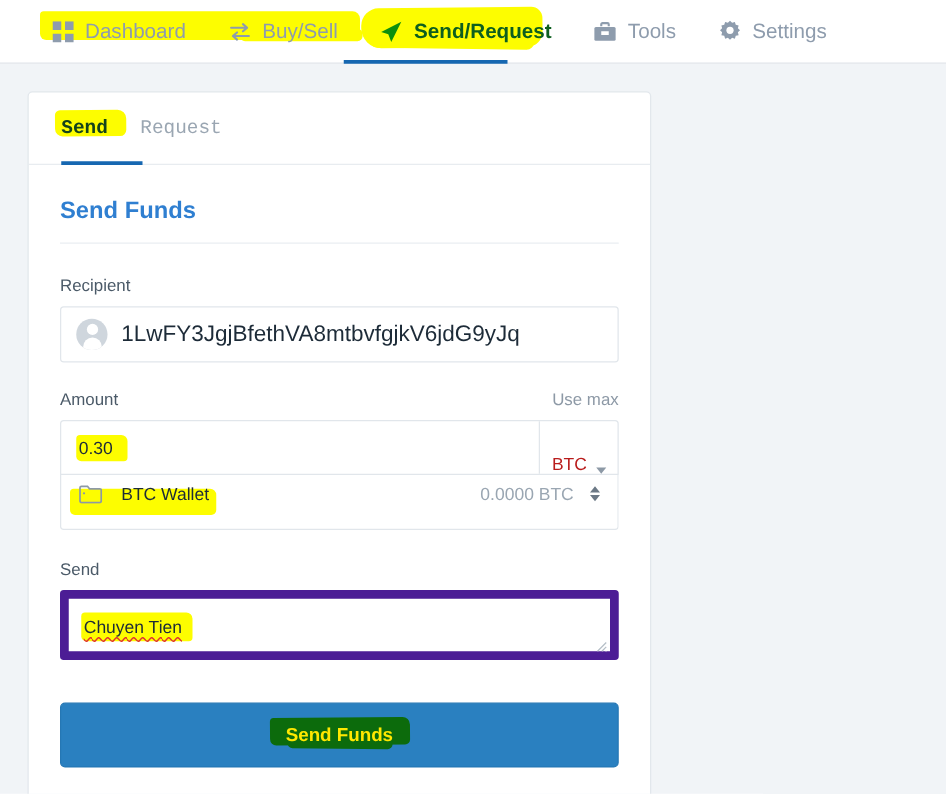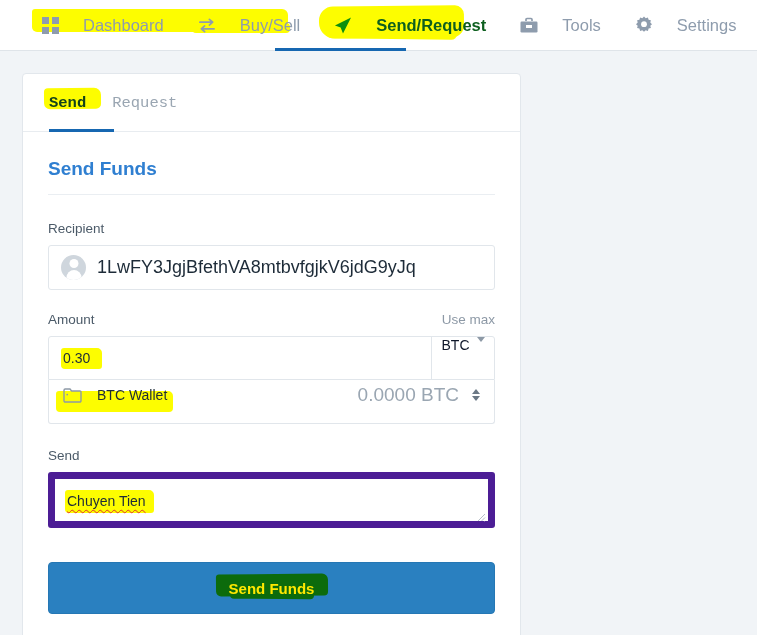--- a/index.html
+++ b/index.html
@@ -22,21 +22,21 @@
     height: 51px;
     background: #ffffff;
     border-bottom: 1px solid #dfe4e9;
     display: flex;
     align-items: center;
     padding-left: 24px;
   }
   .nav-item {
     display: flex;
     align-items: center;
-    gap: 24px;
+    gap: 9px;
     height: 51px;
     padding: 0 17px;
     color: #8e9cad;
     font-size: 16.5px;
     cursor: pointer;
     white-space: nowrap;
     position: relative;
   }
   .nav-item .nav-label { position: relative; z-index: 2; }
   .nav-icon {
@@ -239,24 +239,24 @@
     left: 12px; top: 11px;
     width: 41px; height: 21px;
     background: #fdfd00;
     border-radius: 3px 5px 3px 4px;
     z-index: 1;
   }
   .currency-select {
     width: 63px;
     border-left: 1px solid #e1e6eb;
     display: flex;
-    align-items: flex-start;
+    align-items: flex-end;
     justify-content: center;
     gap: 7px;
-    color: #0f172a;
+    color: #b91c1c;
     font-size: 14px;
     cursor: pointer;
   }
   .caret-down {
     width: 0; height: 0;
     border-left: 4px solid transparent;
     border-right: 4px solid transparent;
     border-top: 5px solid #8d99a6;
   }
 
@@ -285,21 +285,21 @@
     position: absolute;
     left: 7px; top: 11px;
     width: 117px; height: 21px;
     background: #fdfd00;
     border-radius: 3px 5px 4px 4px;
     z-index: 1;
   }
   .wallet-balance {
     margin-left: auto;
     color: #9aa6b2;
-    font-size: 19px;
+    font-size: 14px;
     position: relative;
     z-index: 2;
   }
   .spin-arrows {
     margin-left: 13px;
     position: relative;
     z-index: 2;
     display: flex;
     flex-direction: column;
     align-items: center;

